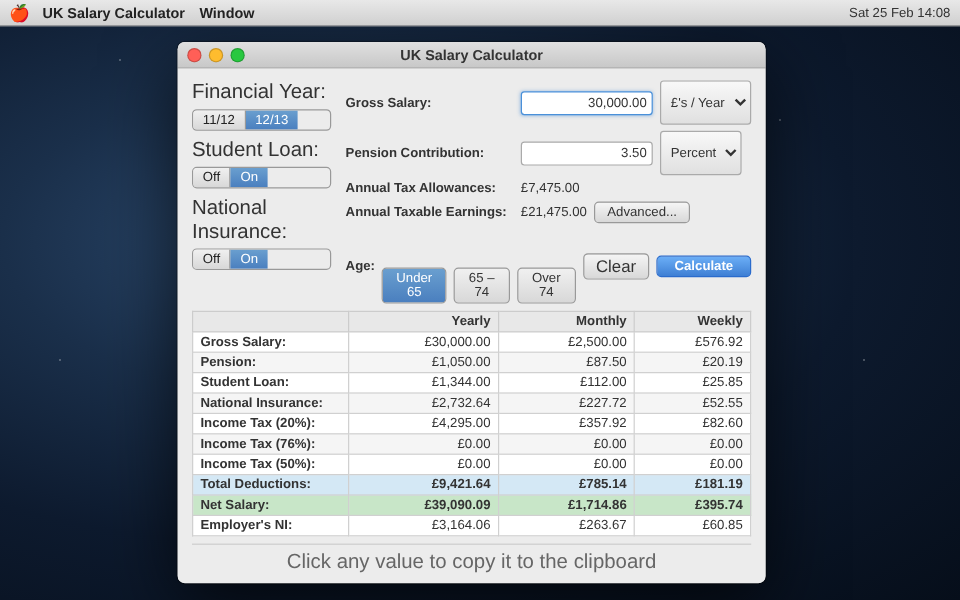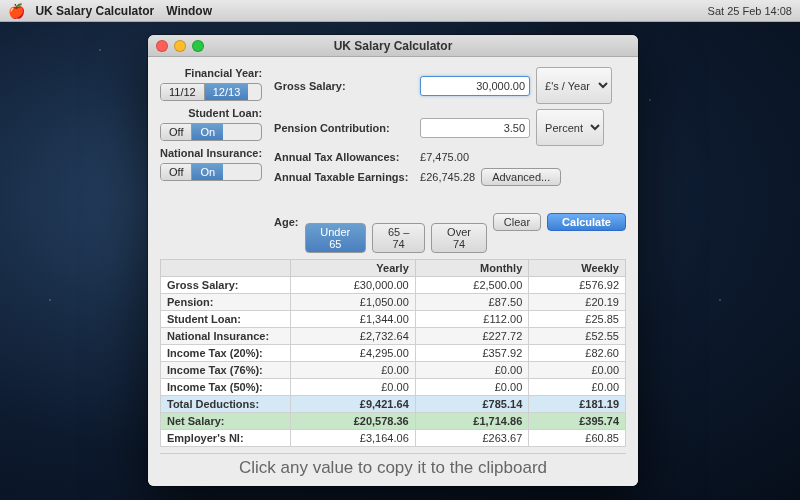--- a/index.html
+++ b/index.html
@@ -133,24 +133,24 @@
       background: #ececec;
     }
 
     .control-group {
       display: flex;
       flex-direction: column;
       gap: 4px;
     }
 
     .control-label {
-      font-size: 11px;
-      font-weight: 700;
-      color: #333;
-      text-align: right;
+      font-size: 17px;
+      font-weight: 400;
+      color: #333;
+      text-align: left;
     }
 
     
     .seg-control {
       display: flex;
       border: 1px solid #999;
       border-radius: 4px;
       overflow: hidden;
     }
 
@@ -257,21 +257,21 @@
     .age-btn.active {
       background: linear-gradient(to bottom, #6a9fcf, #4a7fbf);
       color: white;
     }
 
     .clear-btn {
       padding: 2px 10px;
       background: linear-gradient(to bottom, #f5f5f5, #d8d8d8);
       border: 1px solid #999;
       border-radius: 4px;
-      font-size: 11px;
+      font-size: 14px;
       cursor: pointer;
       color: #333;
     }
 
     .calculate-btn {
       padding: 2px 14px;
       background: linear-gradient(to bottom, #6baef6, #3e7fd4);
       border: 1px solid #2a6bcc;
       border-radius: 4px;
       font-size: 11px;
@@ -439,21 +439,21 @@
             </select>
           </div>
 
           <div class="input-row">
             <span class="input-label">Annual Tax Allowances:</span>
             <span class="static-value">£7,475.00</span>
           </div>
 
           <div class="input-row">
             <span class="input-label">Annual Taxable Earnings:</span>
-            <span class="static-value">£26,745.28</span>
+            <span class="static-value">£21,475.00</span>
             <button class="advanced-btn">Advanced...</button>
           </div>
 
           <div class="age-section">
             <span class="age-label">Age:</span>
             <button class="age-btn active">Under 65</button>
             <button class="age-btn">65 – 74</button>
             <button class="age-btn">Over 74</button>
             <button class="clear-btn">Clear</button>
             <button class="calculate-btn">Calculate</button>
@@ -514,21 +514,21 @@
       <td>£0.00</td>
     </tr>
             <tr class="row-deductions">
       <td>Total Deductions:</td>
       <td>£9,421.64</td>
       <td>£785.14</td>
       <td>£181.19</td>
     </tr>
             <tr class="row-net">
       <td>Net Salary:</td>
-      <td>£20,578.36</td>
+      <td>£39,090.09</td>
       <td>£1,714.86</td>
       <td>£395.74</td>
     </tr>
             <tr class="row-employer">
       <td>Employer's NI:</td>
       <td>£3,164.06</td>
       <td>£263.67</td>
       <td>£60.85</td>
     </tr>
           </tbody>

